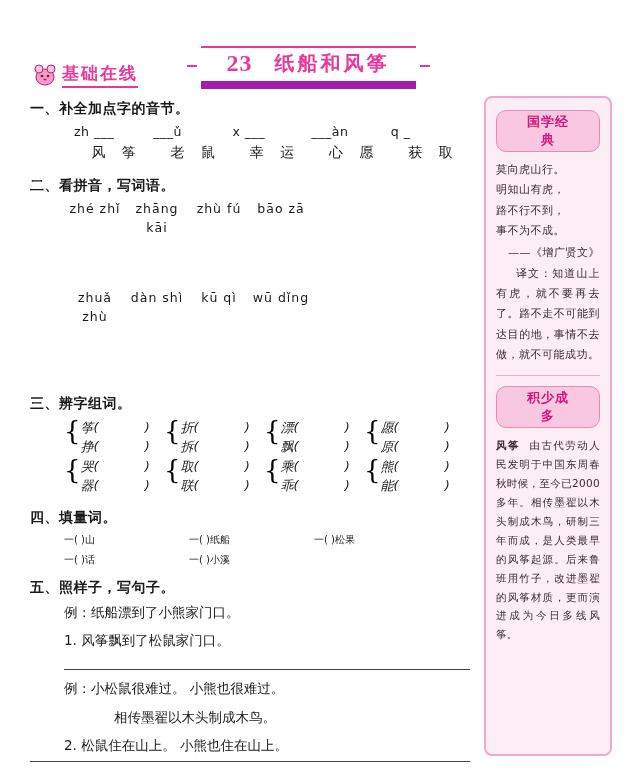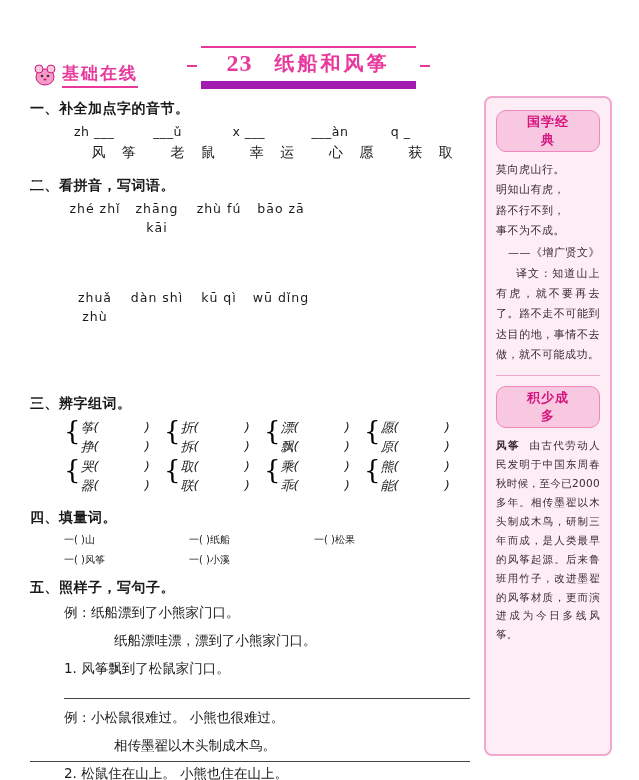--- a/index.html
+++ b/index.html
@@ -435,32 +435,31 @@
     </div>
 
     <div class="block" style="margin-top:12px;">
       <p class="q-head">四、填量词。</p>
       <div class="liang-row">
         <div class="li">一(      )山</div>
         <div class="li">一(      )纸船</div>
         <div class="li">一(      )松果</div>
       </div>
       <div class="liang-row">
-        <div class="li">一(      )风筝</div>
+        <div class="li">一(      )话</div>
         <div class="li">一(      )小溪</div>
       </div>
     </div>
 
     <div class="block" style="margin-top:10px;">
       <p class="q-head">五、照样子，写句子。</p>
       <div class="sample">
         <div class="line">
           <span>例：</span><span>纸船漂到了小熊家门口。</span>
         </div>
-        <div class="line ind">纸船漂哇漂，漂到了小熊家门口。</div>
         <div class="line">1. 风筝飘到了松鼠家门口。</div>
         <div class="ruled"></div>
         <div class="line">
           <span>例：</span><span>小松鼠很难过。    小熊也很难过。</span>
         </div>
         <div class="line ind">相传墨翟以木头制成木鸟。</div>
         <div class="line">2. 松鼠住在山上。     小熊也住在山上。</div>
       </div>
     </div>
 

